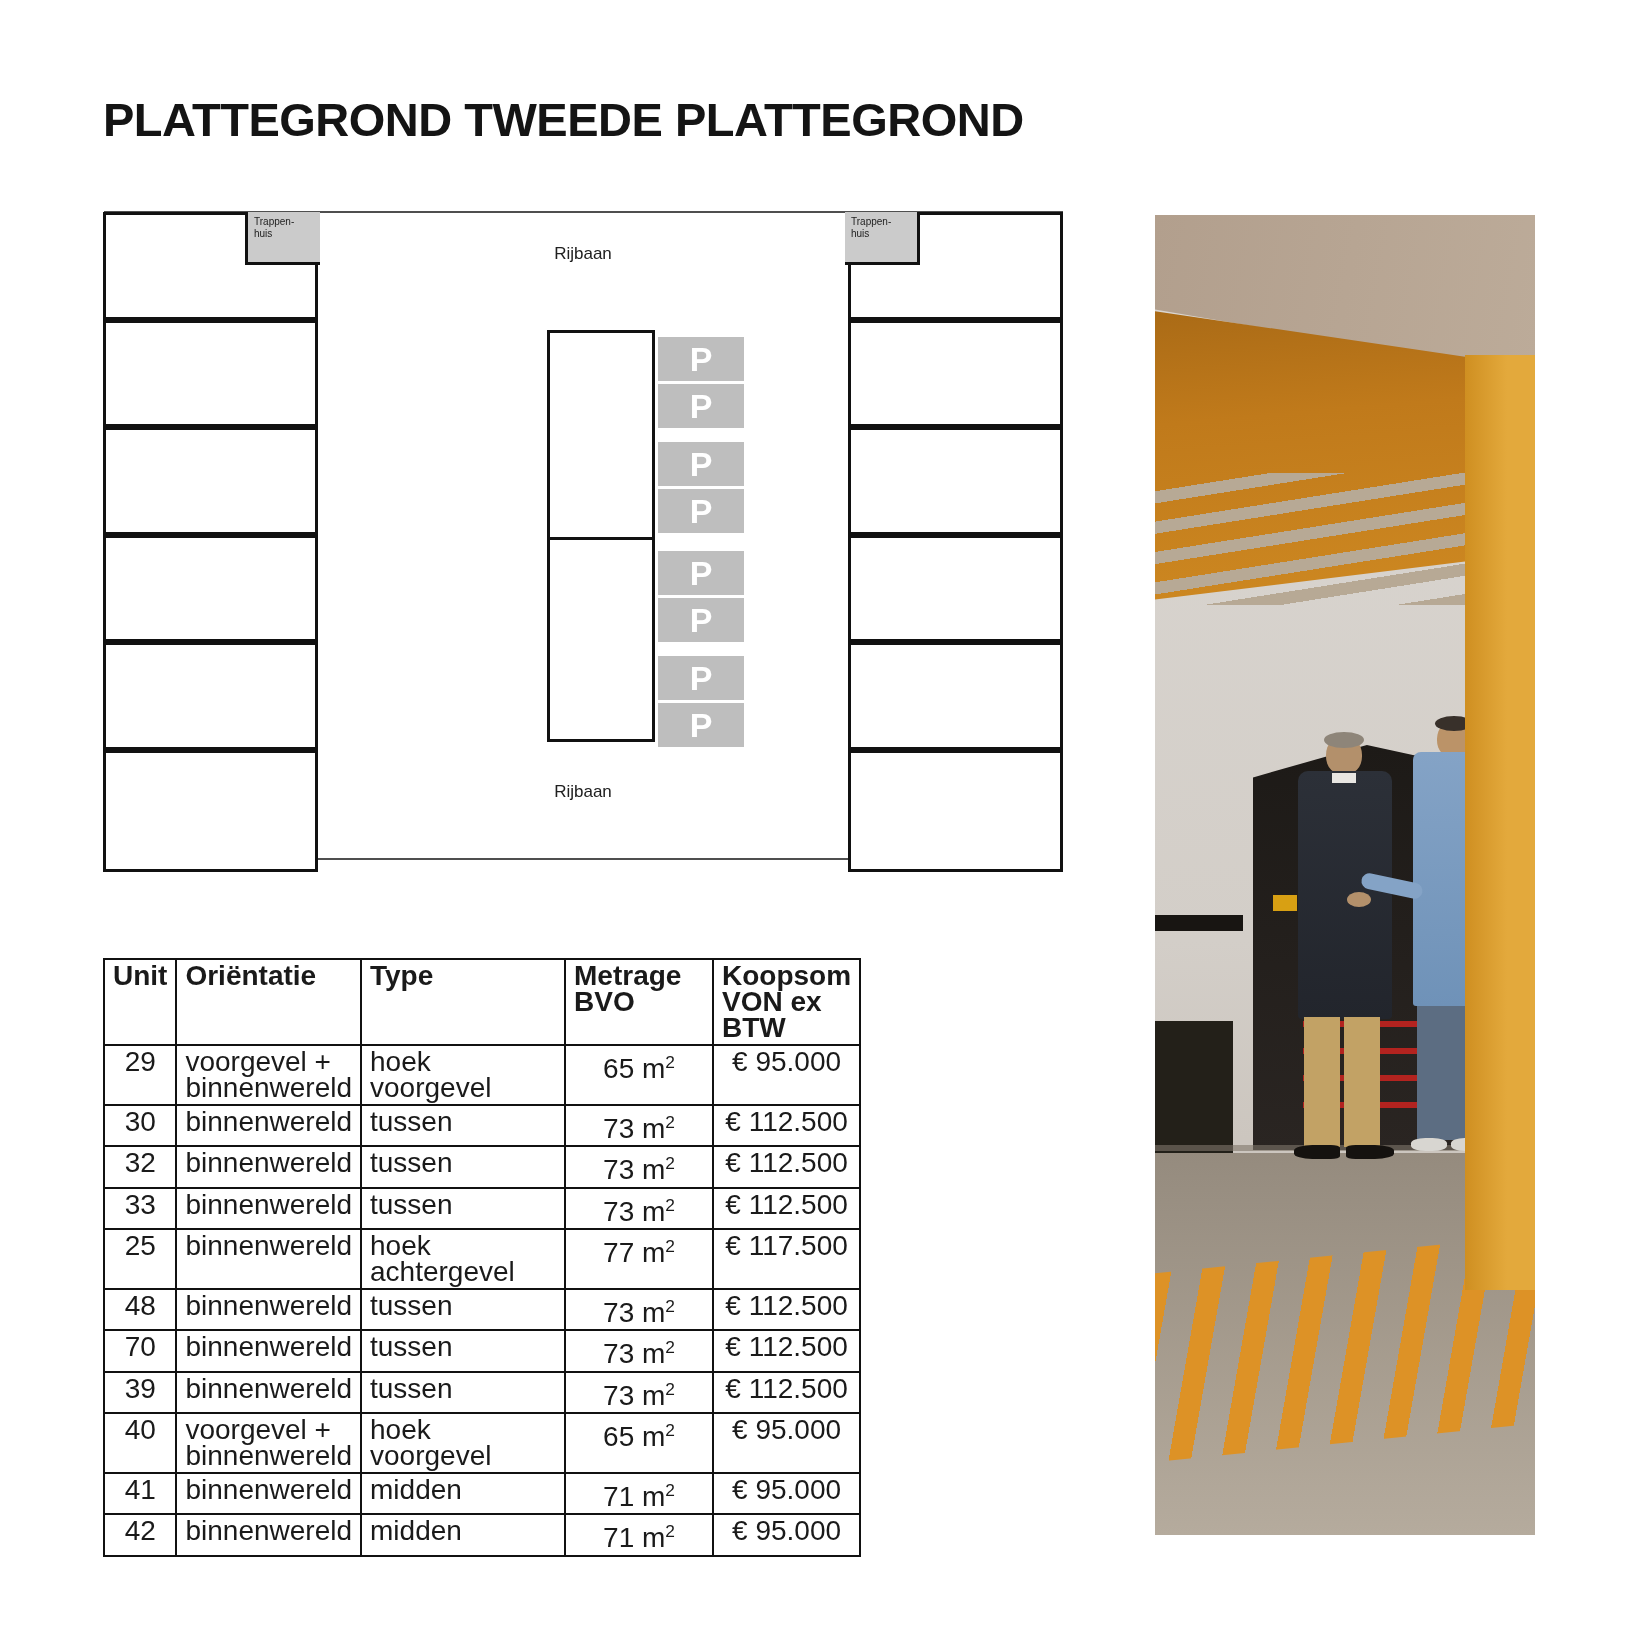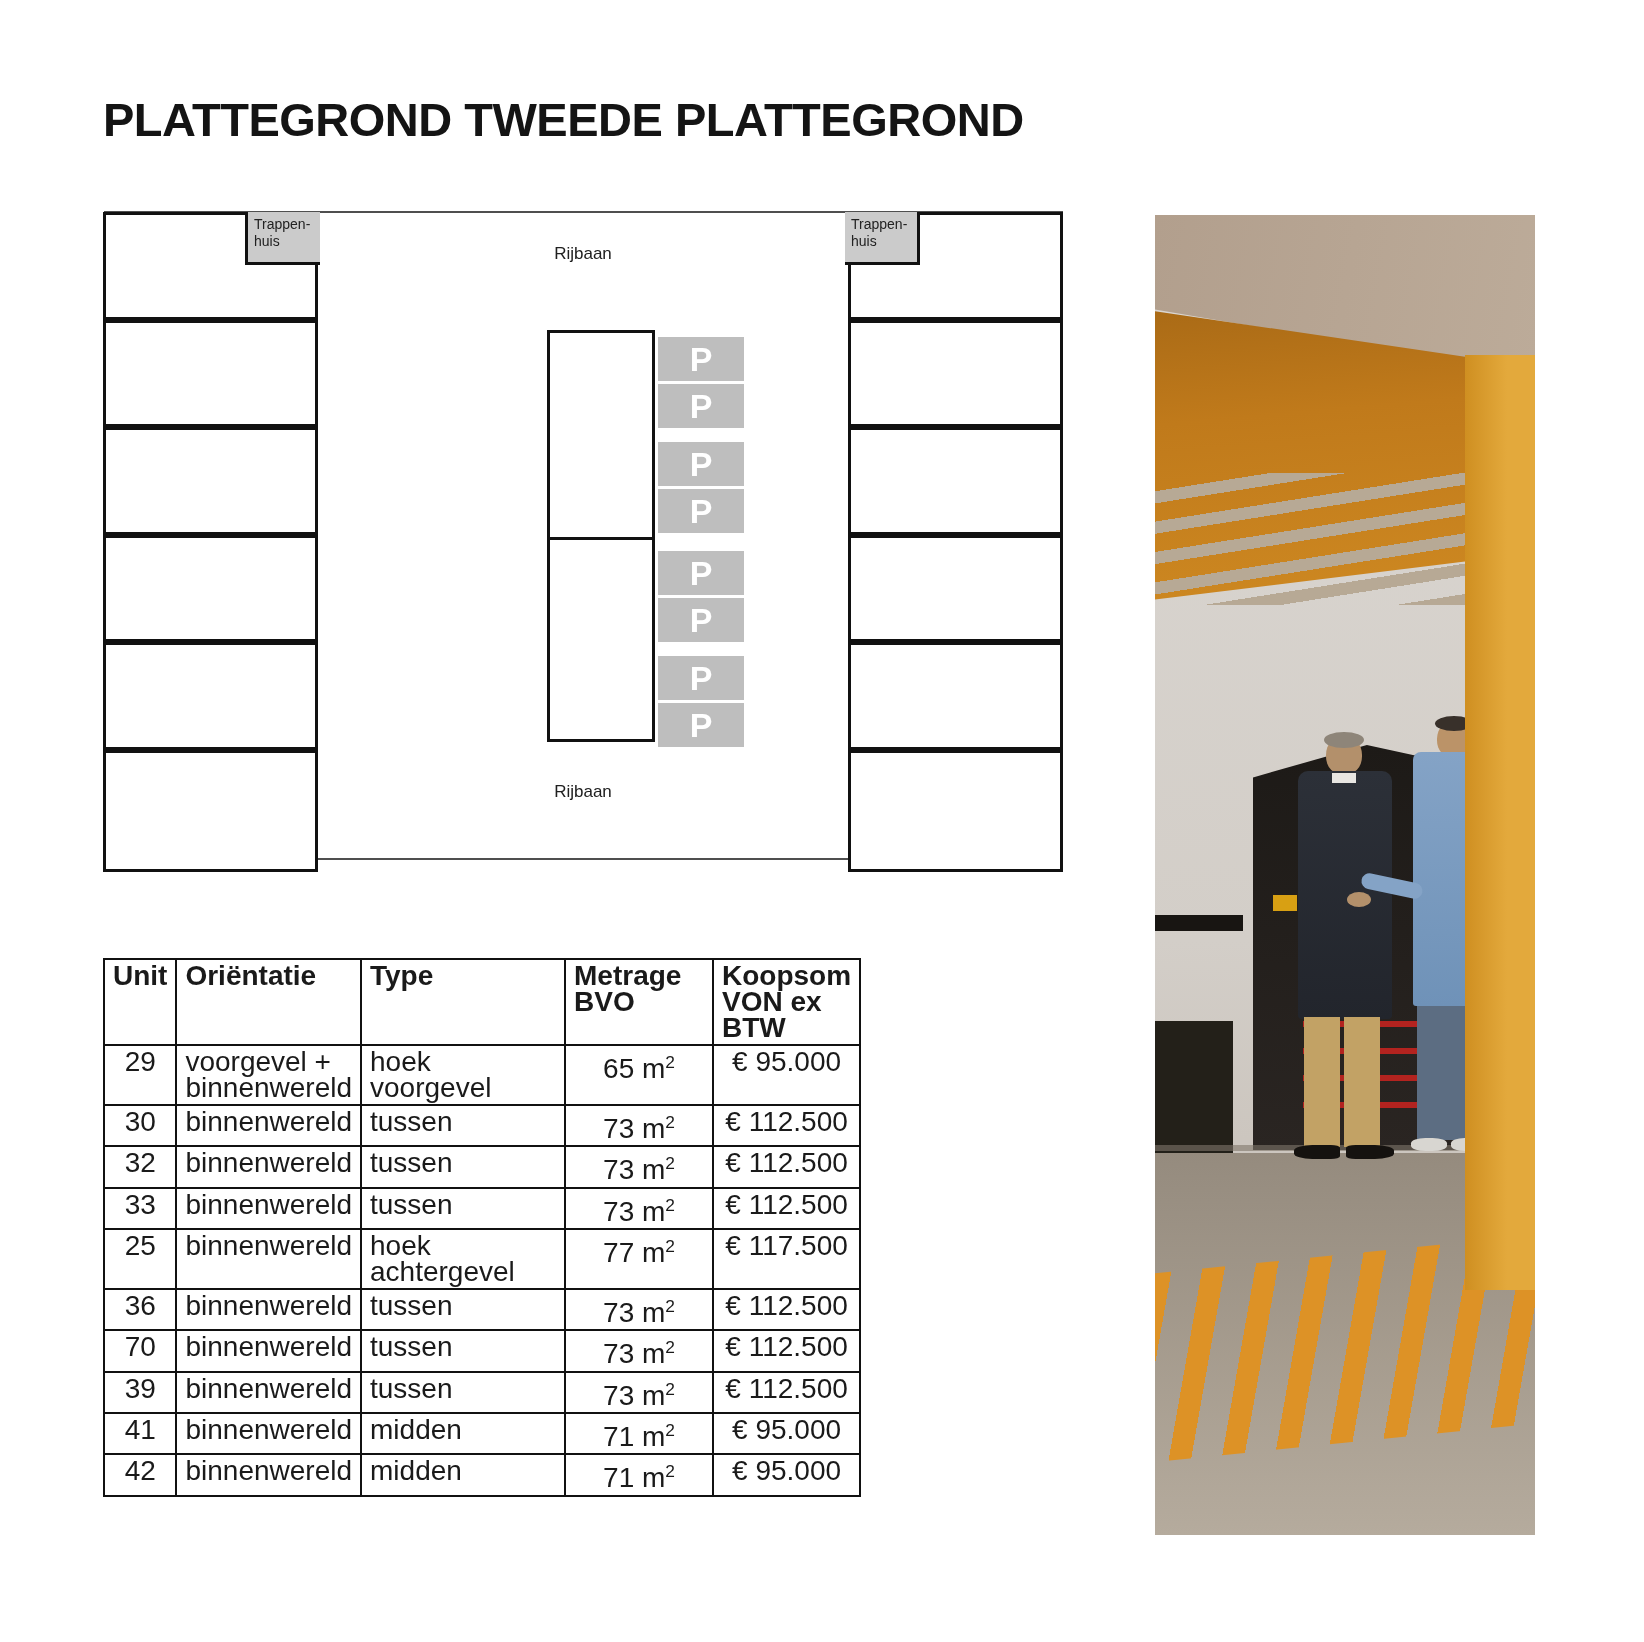--- a/index.html
+++ b/index.html
@@ -19,21 +19,21 @@
 
   
   .thin-line { background:#4f4f4f; height:2px; }
   .unit-box {
     border:3px solid #111; background:#fff;
     display:flex; align-items:center; justify-content:center;
     font-weight:bold; font-size:18px; color:#1c1c1c;
   }
   .stairwell {
     background:var(--c-stair-gray,#cbcbcb);
-    font-size:14px; line-height:1.18; color:#222;
+    font-size:10px; line-height:1.18; color:#222;
     padding:4px 0 0 6px; z-index:5;
   }
   #stairwell-left  { border-left:3px solid #111; border-bottom:3px solid #111; }
   #stairwell-right { border-right:3px solid #111; border-bottom:3px solid #111; }
   .roadway-label { font-size:17px; color:#202020; }
   .pspot {
     left:658px; width:86px; height:44px;
     background:var(--c-parking-gray,#bebebe);
     display:flex; align-items:center; justify-content:center;
     color:#fff; font-weight:bold; font-size:34px; line-height:1;
@@ -189,39 +189,46 @@
         <td class="c-num">€ 112.500</td>
       </tr>
       <tr>
         <td class="c-unit">25</td>
         <td>binnenwereld</td>
         <td>hoek achtergevel</td>
         <td class="c-num">77 m<sup>2</sup></td>
         <td class="c-num">€ 117.500</td>
       </tr>
       <tr>
-        <td class="c-unit">36</td>
+        <td class="c-unit">48</td>
         <td>binnenwereld</td>
         <td>tussen</td>
         <td class="c-num">73 m<sup>2</sup></td>
         <td class="c-num">€ 112.500</td>
       </tr>
       <tr>
         <td class="c-unit">70</td>
         <td>binnenwereld</td>
         <td>tussen</td>
         <td class="c-num">73 m<sup>2</sup></td>
         <td class="c-num">€ 112.500</td>
       </tr>
       <tr>
         <td class="c-unit">39</td>
         <td>binnenwereld</td>
         <td>tussen</td>
         <td class="c-num">73 m<sup>2</sup></td>
         <td class="c-num">€ 112.500</td>
+      </tr>
+      <tr>
+        <td class="c-unit">40</td>
+        <td>voorgevel + binnenwereld</td>
+        <td>hoek voorgevel</td>
+        <td class="c-num">65 m<sup>2</sup></td>
+        <td class="c-num">€ 95.000</td>
       </tr>
       <tr>
         <td class="c-unit">41</td>
         <td>binnenwereld</td>
         <td>midden</td>
         <td class="c-num">71 m<sup>2</sup></td>
         <td class="c-num">€ 95.000</td>
       </tr>
       <tr>
         <td class="c-unit">42</td>

